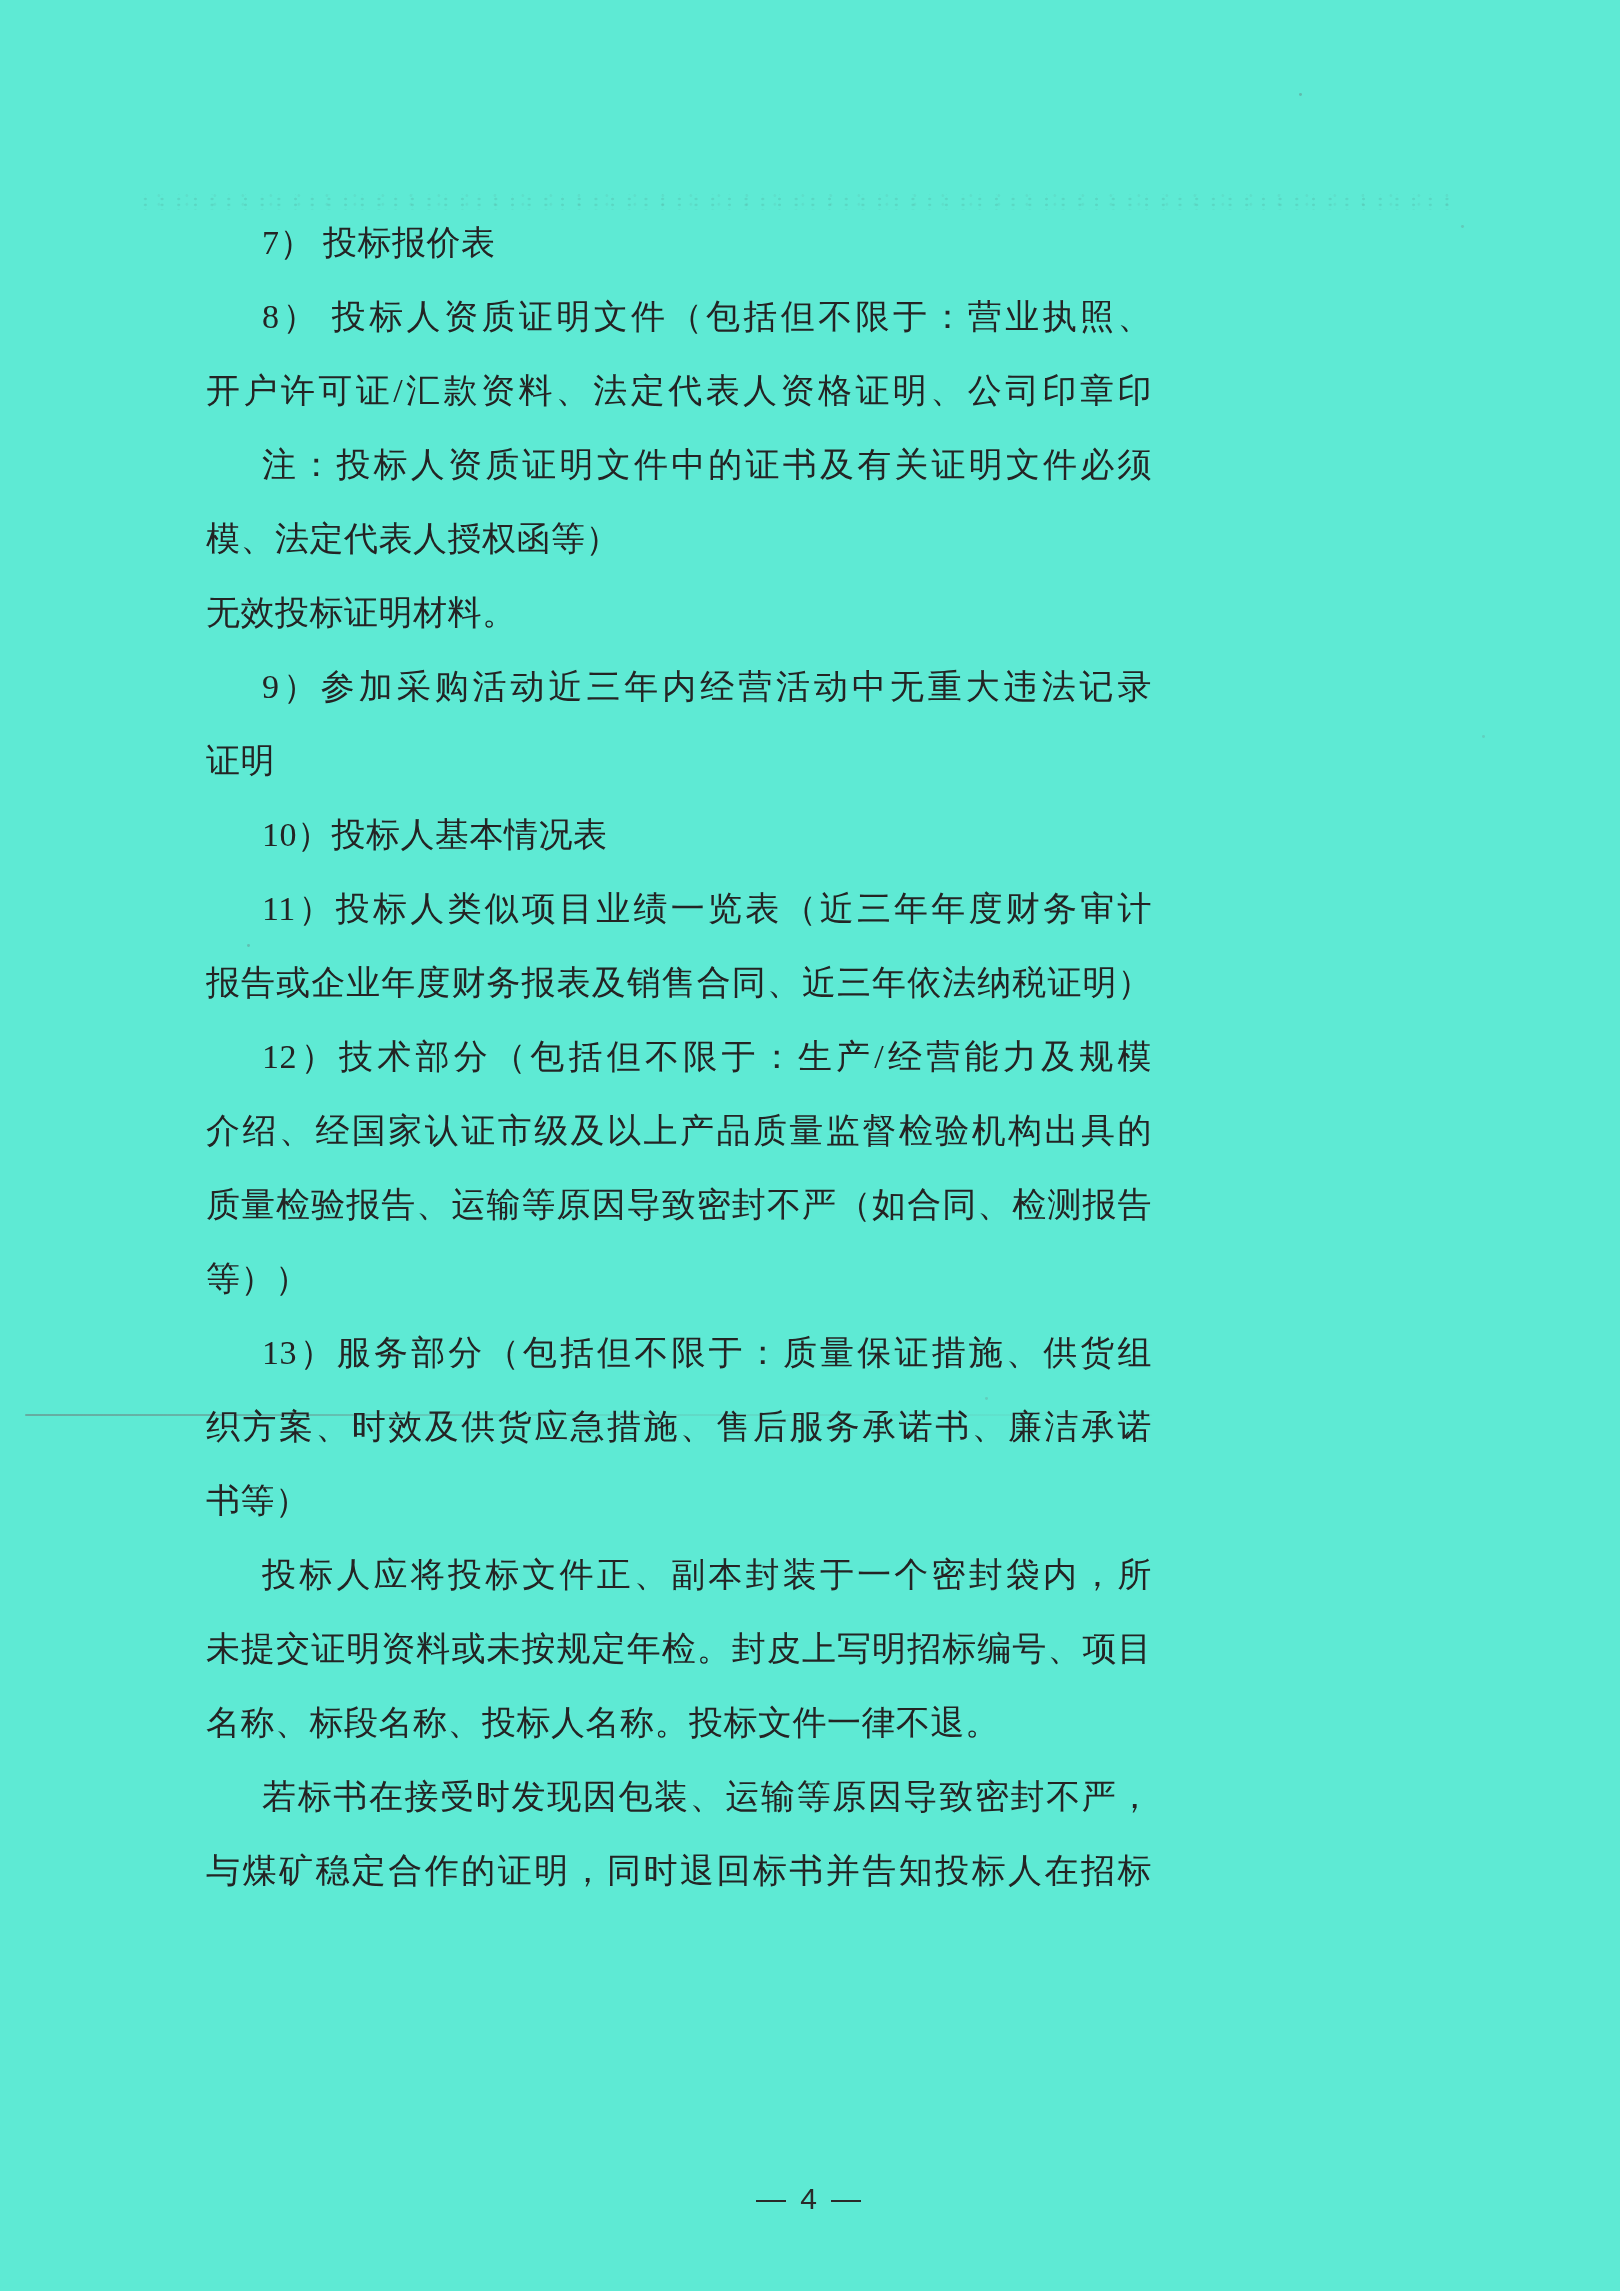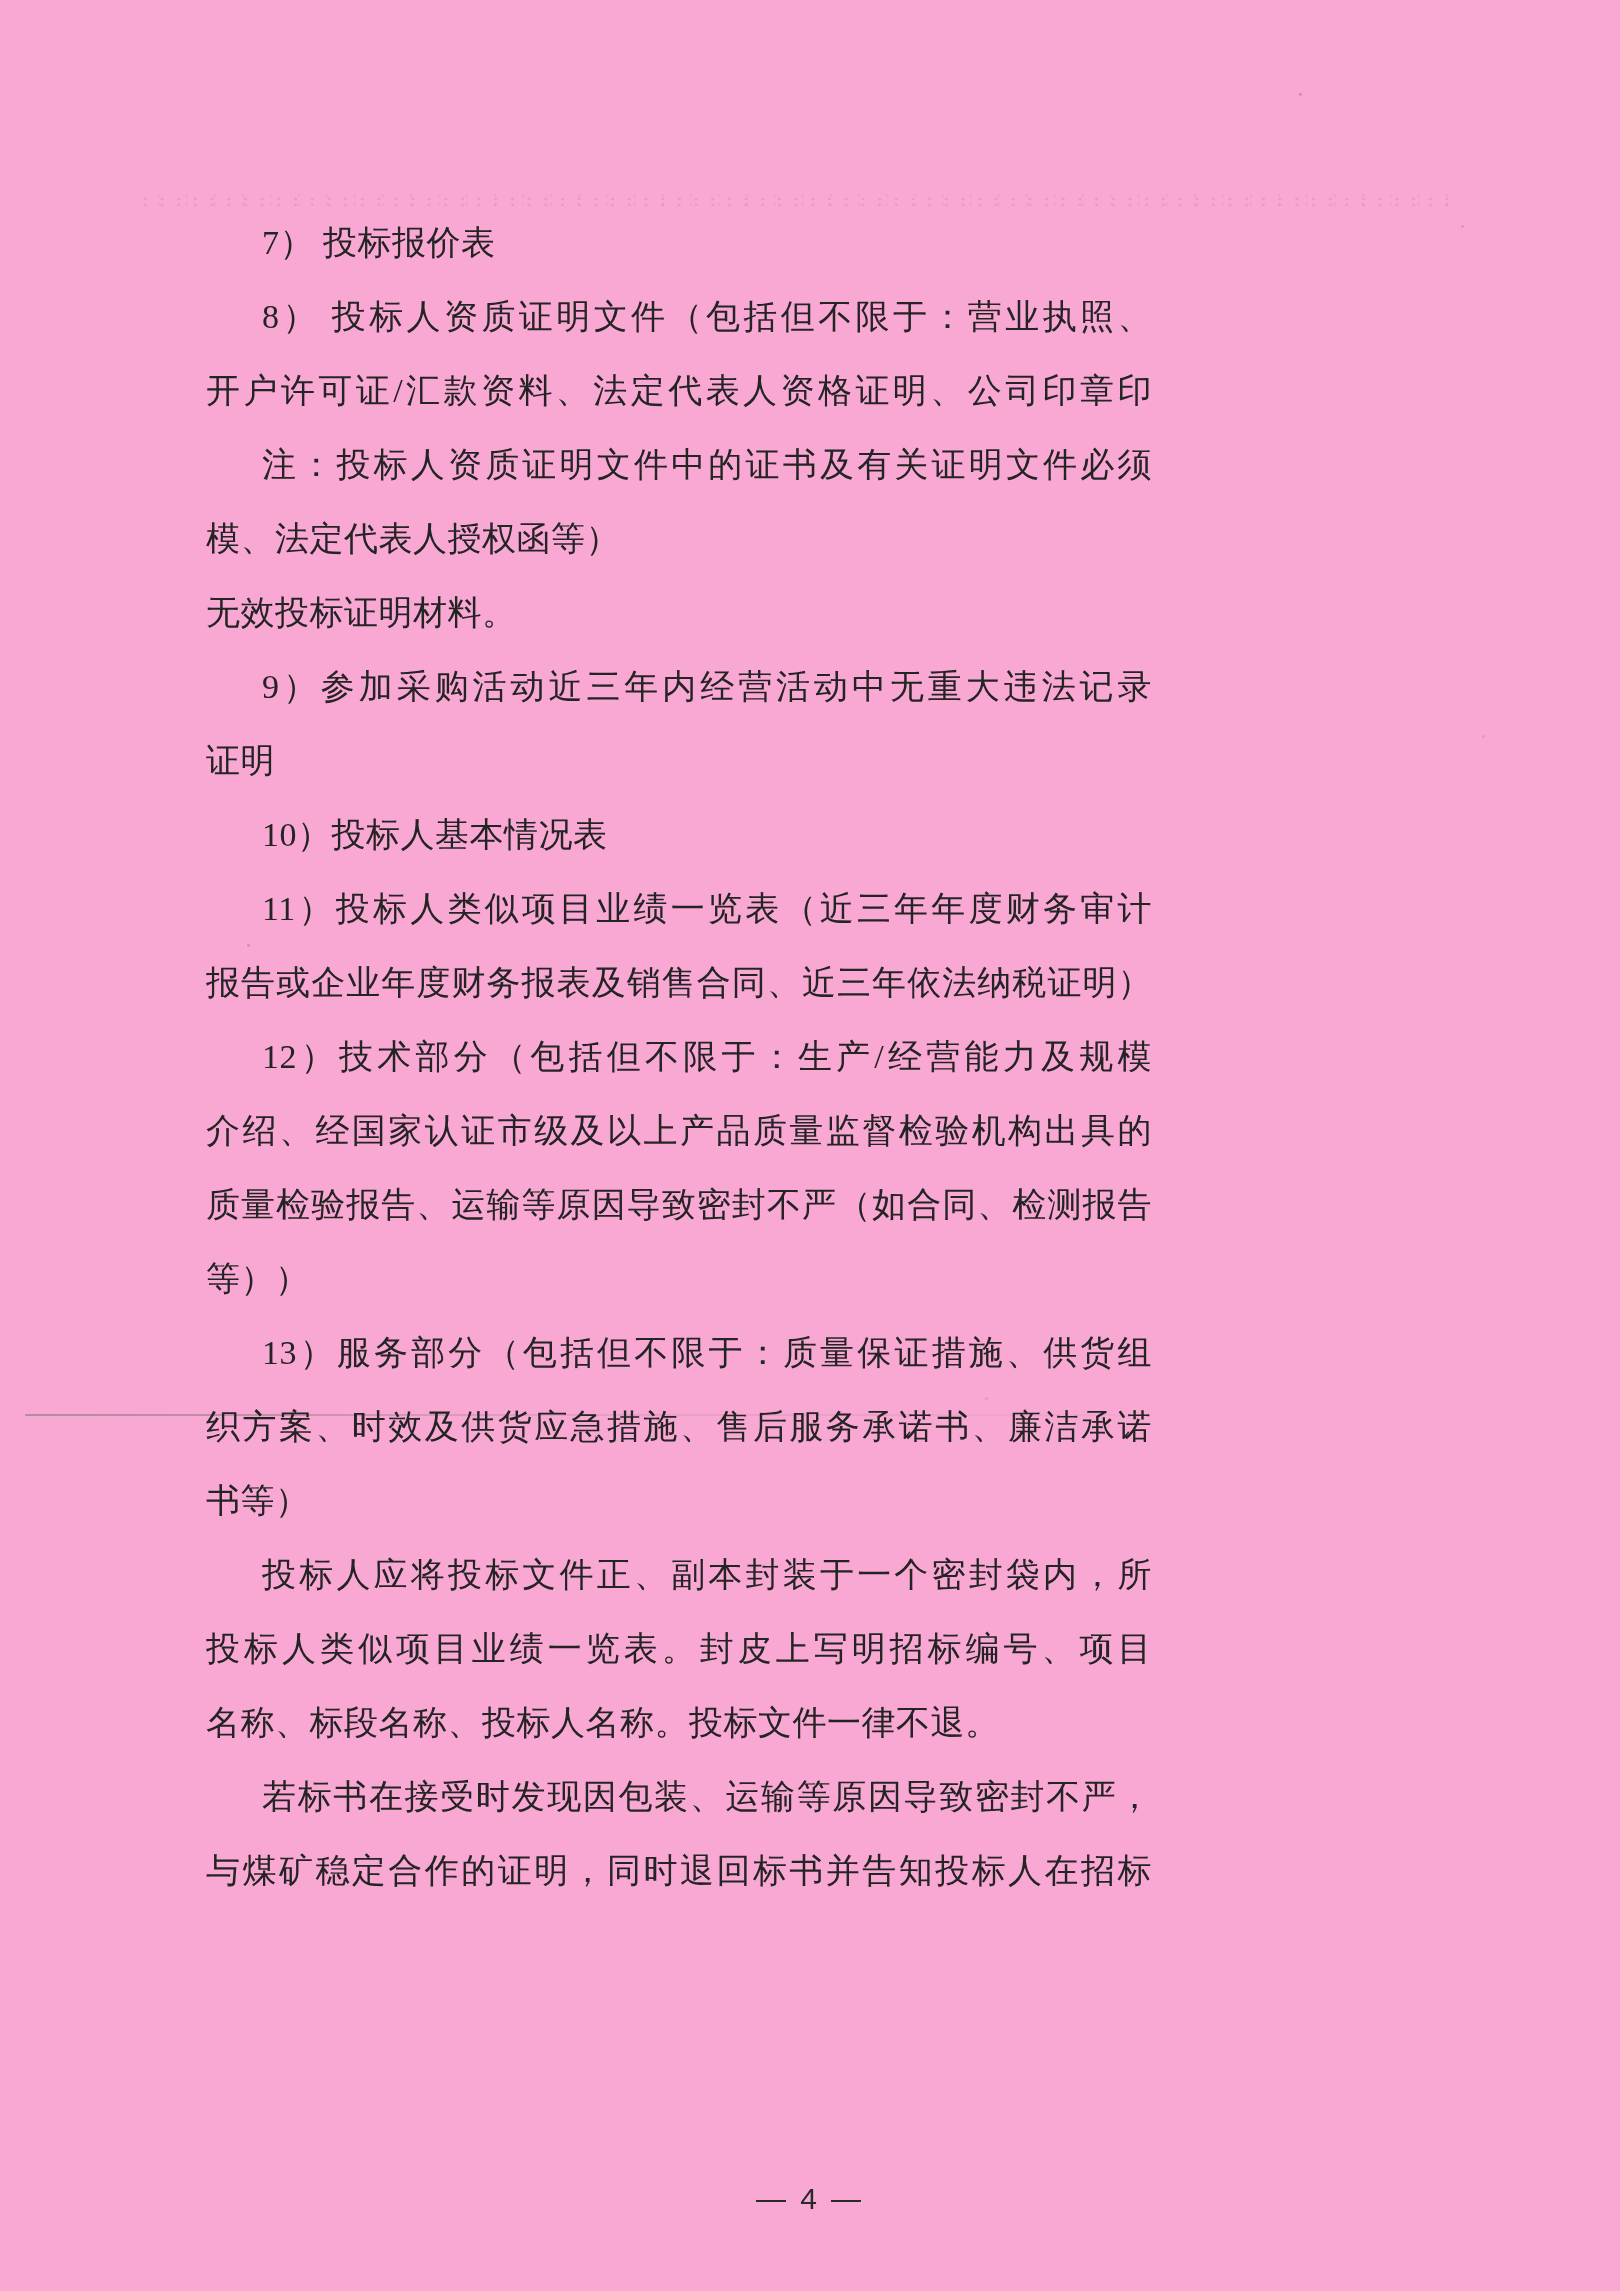--- a/index.html
+++ b/index.html
@@ -4,21 +4,21 @@
 <style>
   html, body {
     margin: 0;
     padding: 0;
     background: #ffffff;
   }
   .page {
     position: relative;
     width: 1620px;
     height: 2292px;
-    background: #f9a8d4;
+    background: #5eead4;
     overflow: hidden;
     font-family: "Liberation Serif", "DejaVu Serif", serif;
   }
   
   .text-block {
     position: absolute;
     left: 206px;
     top: 206px;
     width: 946px;
     color: #242424;
@@ -117,20 +117,20 @@
       <div class="line indent justify">11）投标人类似项目业绩一览表（近三年年度财务审计</div>
       <div class="line justify">报告或企业年度财务报表及销售合同、近三年依法纳税证明）</div>
       <div class="line indent justify">12）技术部分（包括但不限于：生产/经营能力及规模</div>
       <div class="line justify">介绍、经国家认证市级及以上产品质量监督检验机构出具的</div>
       <div class="line justify">质量检验报告、运输等原因导致密封不严（如合同、检测报告</div>
       <div class="line">等））</div>
       <div class="line indent justify">13）服务部分（包括但不限于：质量保证措施、供货组</div>
       <div class="line justify">织方案、时效及供货应急措施、售后服务承诺书、廉洁承诺</div>
       <div class="line">书等）</div>
       <div class="line indent justify">投标人应将投标文件正、副本封装于一个密封袋内，所</div>
-      <div class="line justify">投标人类似项目业绩一览表。封皮上写明招标编号、项目</div>
+      <div class="line justify">未提交证明资料或未按规定年检。封皮上写明招标编号、项目</div>
       <div class="line">名称、标段名称、投标人名称。投标文件一律不退。</div>
       <div class="line indent justify">若标书在接受时发现因包装、运输等原因导致密封不严，</div>
       <div class="line justify">与煤矿稳定合作的证明，同时退回标书并告知投标人在招标</div>
     </div>
   <div class="footer">— 4 —</div>
 </div>
 
 
 </body></html>

